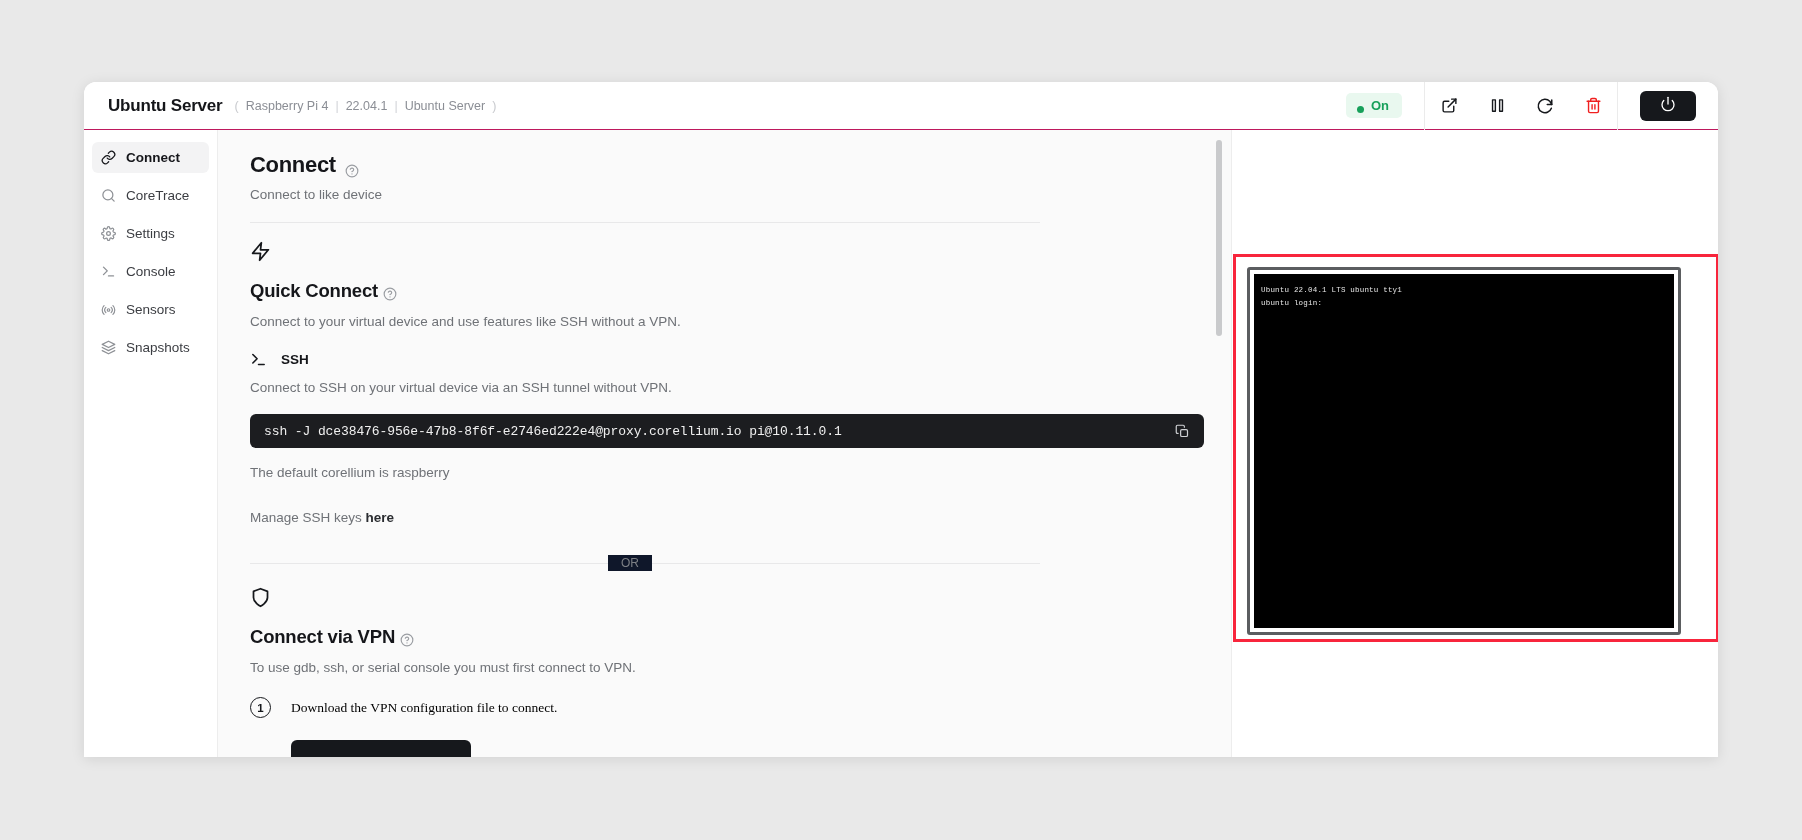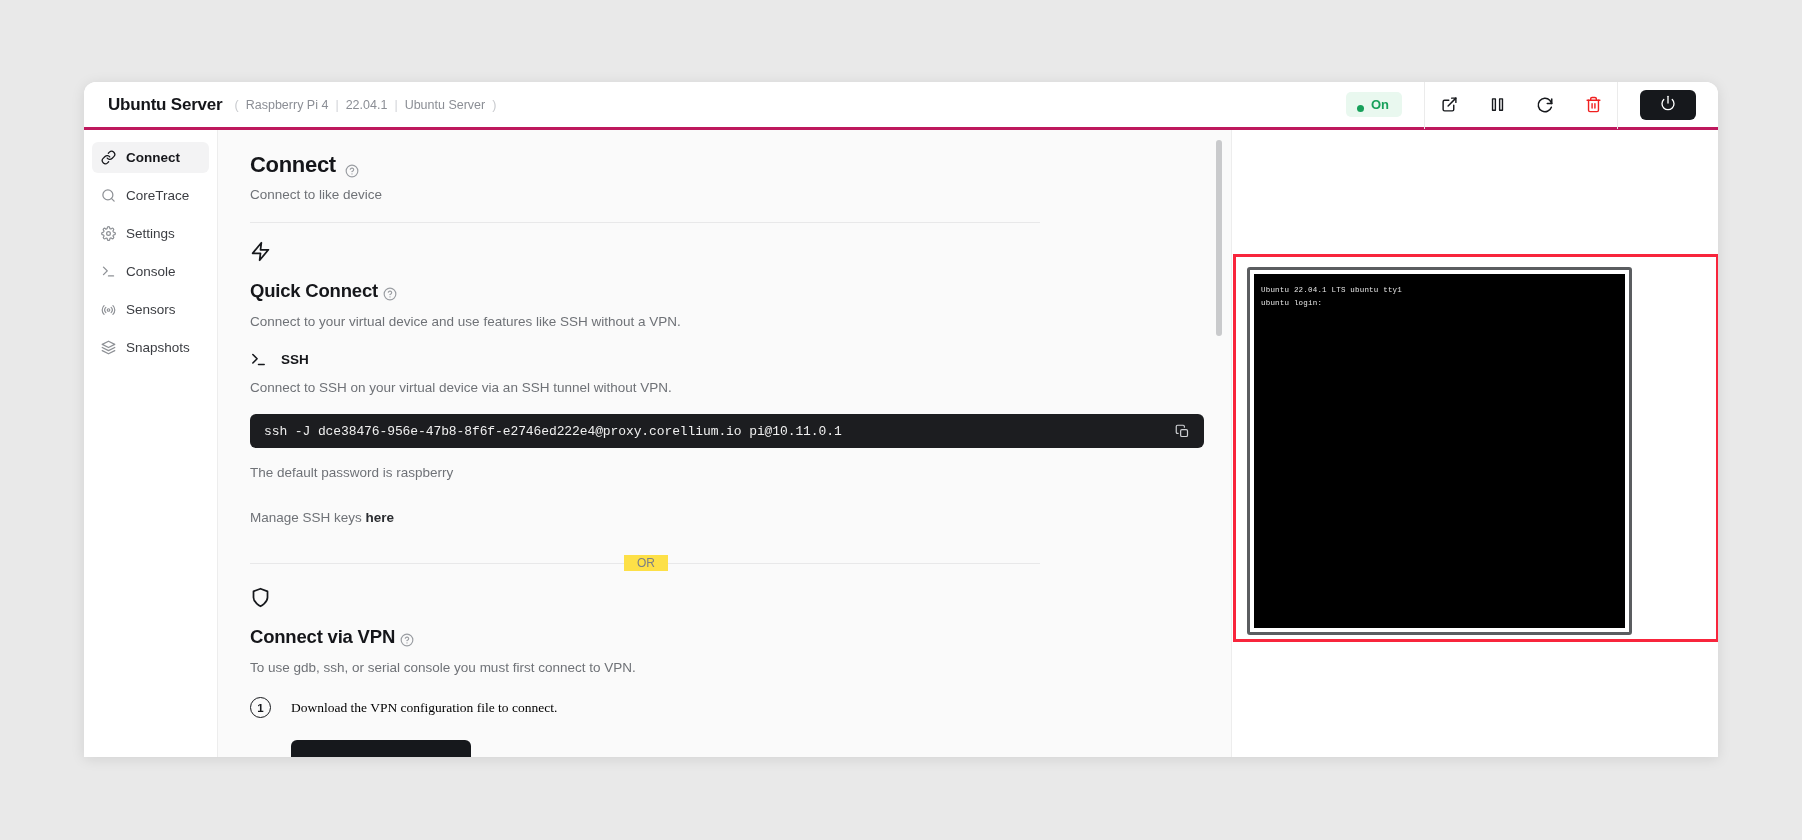--- a/index.html
+++ b/index.html
@@ -25,21 +25,21 @@
     box-shadow: 0 2px 14px rgba(0,0,0,0.10);
     overflow: hidden;
     display: flex;
     flex-direction: column;
   }
 
   
   .titlebar {
     height: 48px;
     min-height: 48px;
-    border-bottom: 3px solid #be185d;
+    border-bottom: 1px solid #be185d;
     display: flex;
     align-items: center;
     padding: 0 0 0 24px;
     box-sizing: border-box;
     background: #fff;
   }
   .title-name {
     font-size: 17px;
     font-weight: 700;
     color: #15161a;
@@ -286,23 +286,23 @@
     height: 16px;
   }
   .or-divider .line {
     position: absolute;
     top: 8px; left: 0; right: 0;
     height: 1px;
     background: #e8e8e9;
   }
   .or-divider .or-chip {
     position: absolute;
-    left: 374px;
+    left: 358px;
     top: 0;
-    background: #fde047;
+    background: #0f172a;
     padding: 0 13px;
     font-size: 12px;
     color: #7c7f84;
     line-height: 16px;
   }
 
   .shield { margin-top: 16px; color: #16181c; }
 
   .step-row {
     display: flex;
@@ -361,21 +361,21 @@
     width: 486px;
     height: 388px;
     border: 3px solid #f8253c;
     box-sizing: border-box;
     background: #ffffff;
   }
   .device-bezel {
     position: absolute;
     left: 11px;
     top: 10px;
-    width: 385px;
+    width: 434px;
     height: 368px;
     border: 3px solid #5b5d60;
     border-radius: 3px;
     box-sizing: border-box;
     background: #ffffff;
     padding: 4px;
   }
   .device-screen {
     width: 100%;
     height: 100%;
@@ -589,21 +589,21 @@
           <div class="code-block">
             <span class="code-text">ssh -J dce38476-956e-47b8-8f6f-e2746ed222e4@proxy.corellium.io pi@10.11.0.1</span>
             <span class="copy-btn">
               <svg width="15" height="15" viewBox="0 0 24 24" fill="none" stroke="currentColor" stroke-width="1.9" stroke-linecap="round" stroke-linejoin="round">
                 <rect x="9" y="9" width="11" height="11" rx="2" ry="2"></rect>
                 <path d="M5 15H4a2 2 0 0 1-2-2V4a2 2 0 0 1 2-2h9a2 2 0 0 1 2 2v1"></path>
               </svg>
             </span>
           </div>
 
-          <div class="note">The default password is raspberry</div>
+          <div class="note">The default corellium is raspberry</div>
 
           <div class="manage">
             <span>Manage SSH keys </span><a>here</a>
           </div>
 
           <div class="or-divider">
             <div class="line"></div>
             <span class="or-chip">OR</span>
           </div>
 

